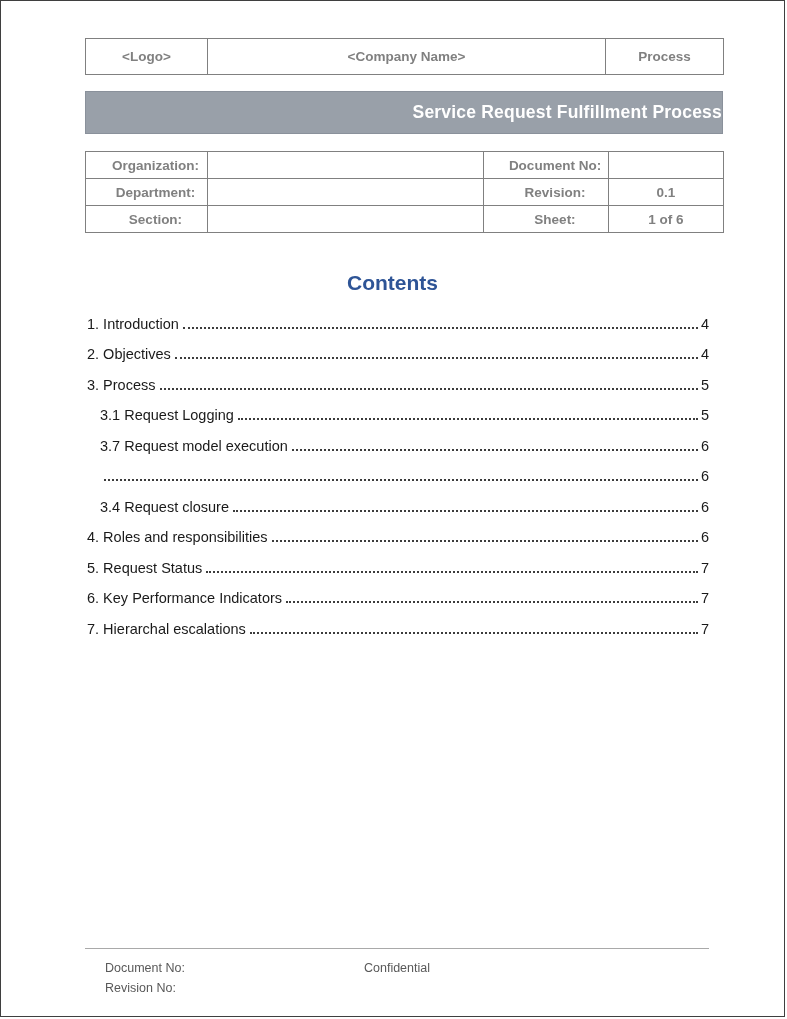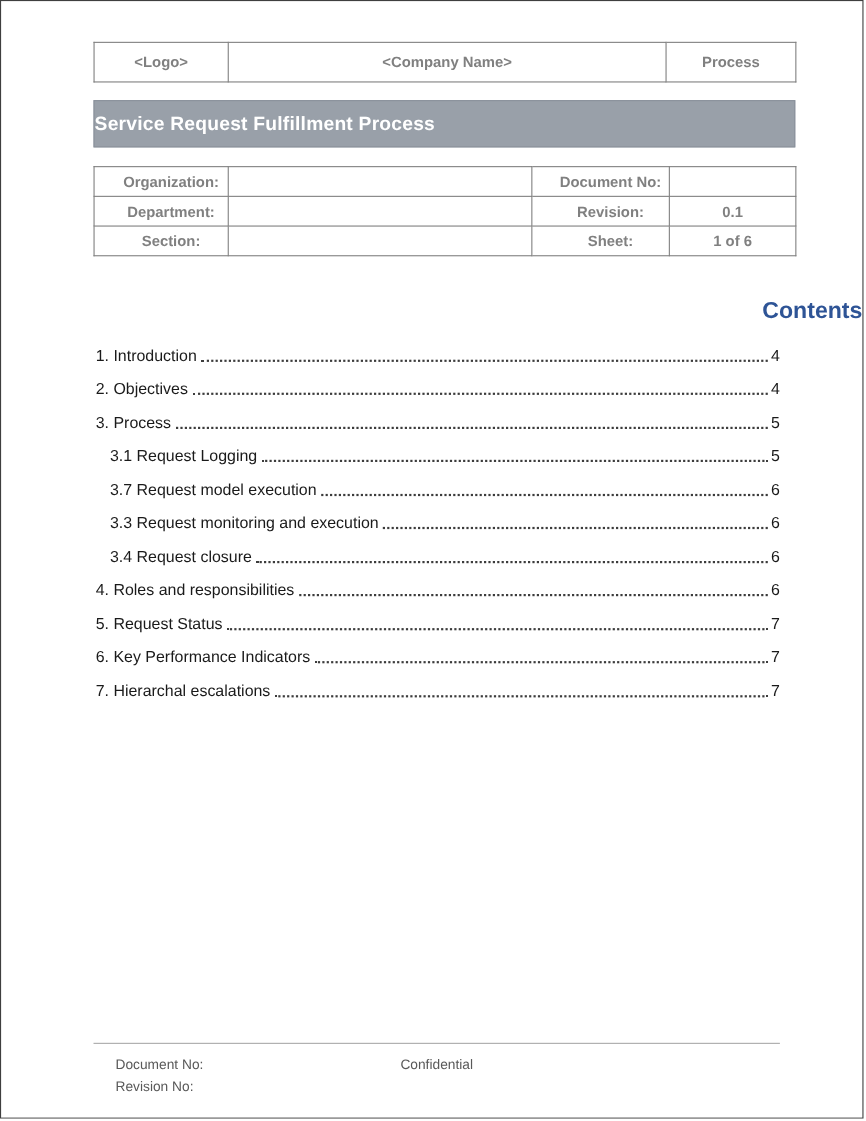--- a/index.html
+++ b/index.html
@@ -27,21 +27,21 @@
     color:#808080; font-weight:bold; font-size:13.5px;
     text-align:center; vertical-align:middle;
   }
 
   
   .banner {
     position:absolute; left:84px; top:90px;
     width:638px; height:43px;
     background:#99a0a9;
     border:1px solid #8a919b;
-    display:flex; align-items:center; justify-content:flex-start;
+    display:flex; align-items:center; justify-content:flex-end;
     color:#ffffff; font-weight:bold; font-size:17.5px;
     letter-spacing:0.2px;
   }
 
   
   .info-table {
     position:absolute; left:84px; top:150px;
     width:638px; border-collapse:collapse;
     table-layout:fixed;
   }
@@ -50,21 +50,21 @@
     height:27px;
     color:#808080; font-weight:bold; font-size:13.5px;
     vertical-align:middle;
   }
   .info-table td.label { text-align:center; padding-left:18px; }
   .info-table td.value { text-align:center;margin-top:24px; }
 
   
   .contents-heading {
     position:absolute; left:0; top:270px; width:100%;
-    text-align:right;
+    text-align:center;
     color:#2e5496; font-weight:bold; font-size:21px;
   }
   .toc {
     position:absolute; left:86px; top:306px; width:622px;
   }
   .toc-row {
     display:flex; align-items:flex-end;
     height:30.5px; padding-bottom:6px;
     font-size:14.5px; color:#1a1a1a;justify-content:flex-end;
   }
@@ -168,21 +168,20 @@
       <span class="toc-label">3.1 Request Logging</span>
       <span class="toc-leader"></span>
       <span class="toc-page">5</span>
     </div>
     <div class="toc-row sub">
       <span class="toc-label">3.7 Request model execution</span>
       <span class="toc-leader"></span>
       <span class="toc-page">6</span>
     </div>
     <div class="toc-row sub">
-      <span class="toc-label">3.3 Request monitoring and execution</span>
       <span class="toc-leader"></span>
       <span class="toc-page">6</span>
     </div>
     <div class="toc-row sub">
       <span class="toc-label">3.4 Request closure</span>
       <span class="toc-leader"></span>
       <span class="toc-page">6</span>
     </div>
     <div class="toc-row">
       <span class="toc-label">4. Roles and responsibilities</span>

